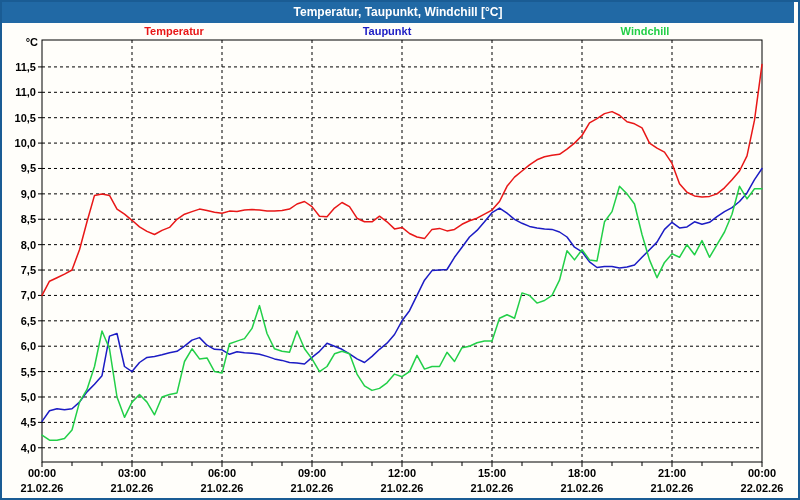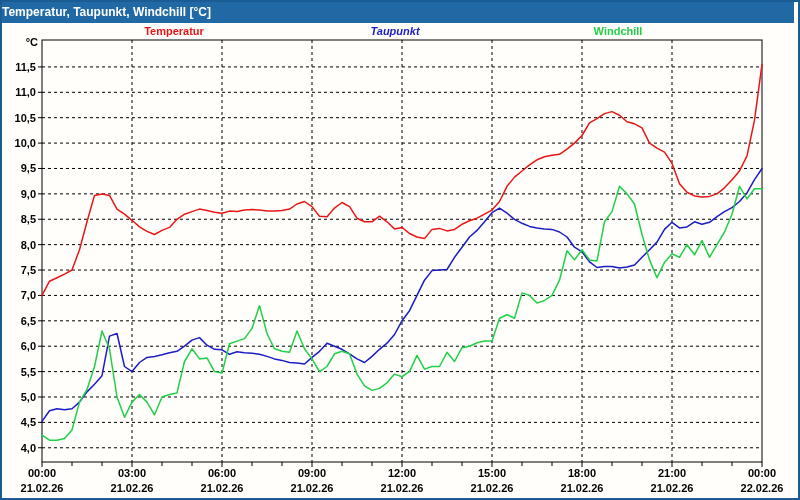--- a/index.html
+++ b/index.html
@@ -1,21 +1,21 @@
 <!DOCTYPE html>
 <html><head>
 <meta charset="utf-8">
 <style>
   html,body{margin:0;padding:0;background:#fff;}
   body{width:800px;height:500px;overflow:hidden;font-family:"Liberation Sans",sans-serif;}
   .window{position:relative;width:796px;height:496px;border:2px solid #1a5c94;background:#fffefa;}
   .titlebar{position:absolute;top:0;left:0;right:4px;height:21px;background:#2169a5;color:#fff;
-            font-size:12px;font-weight:bold;line-height:21px;z-index:3;}
+            font-size:12px;font-weight:bold;text-align:center;line-height:21px;z-index:3;}
   .legend-item{position:absolute;top:23px;transform:translateX(-50%);font-size:11px;font-weight:bold;z-index:2;}
-  #legend-0{left:143px;margin-left:29px;} #legend-1{left:393px;font-style:italic;} #legend-2{left:616px;}
+  #legend-0{left:143px;margin-left:29px;} #legend-1{left:385px;} #legend-2{left:643px;}
   .y-unit{position:absolute;left:8px;top:34px;width:28px;text-align:right;font-size:11px;font-weight:bold;color:#000;z-index:2;}
   svg{position:absolute;left:0;top:0;z-index:1;}
 </style>
 </head>
 <body>
 
 <div class="window" style="border-color: rgb(26, 92, 148); background: rgb(255, 254, 250);">
   <div class="titlebar" style="background: rgb(33, 105, 165); color: rgb(255, 255, 255);">
     <span>Temperatur, Taupunkt, Windchill [°C]</span>
   </div>

